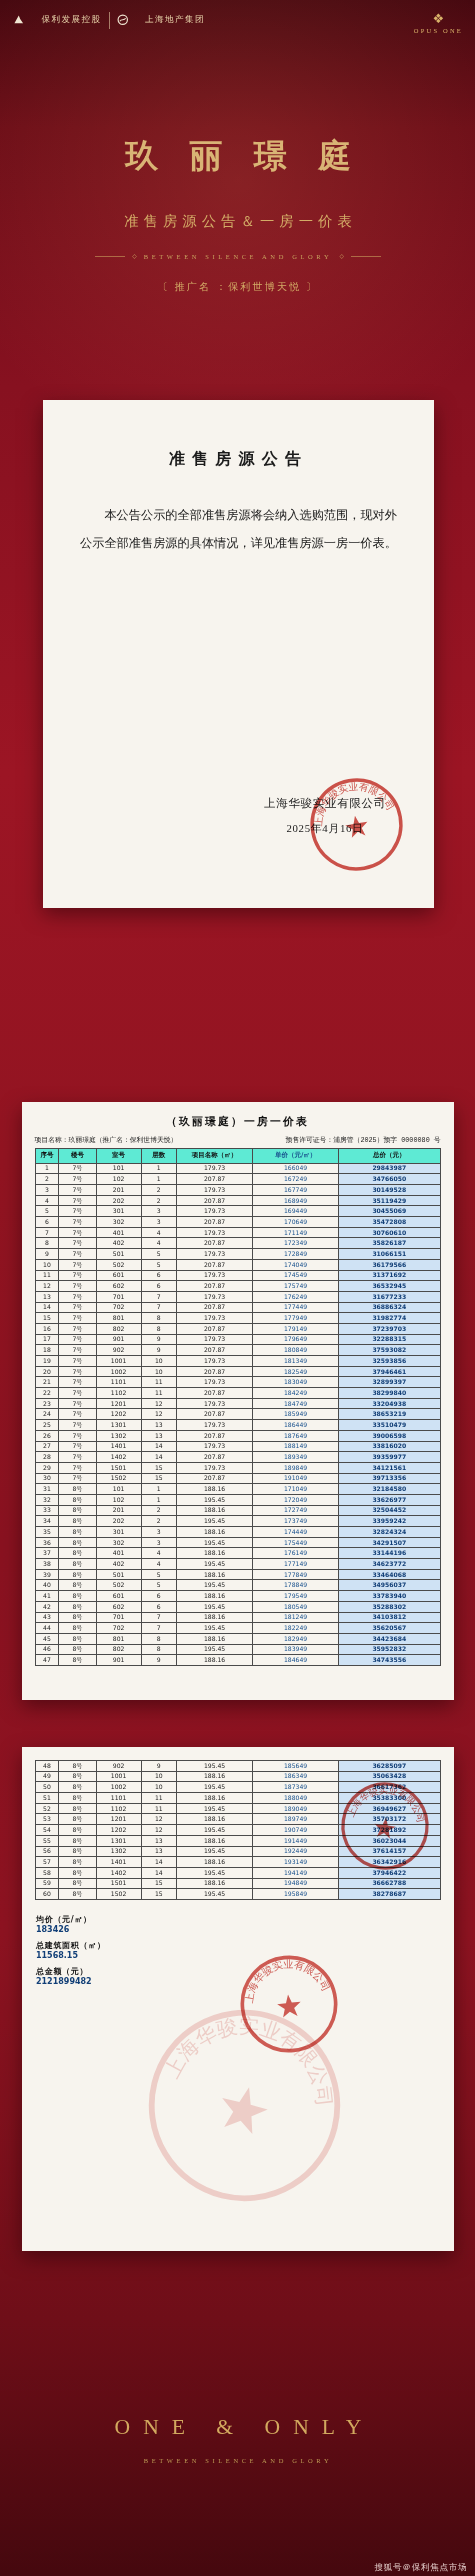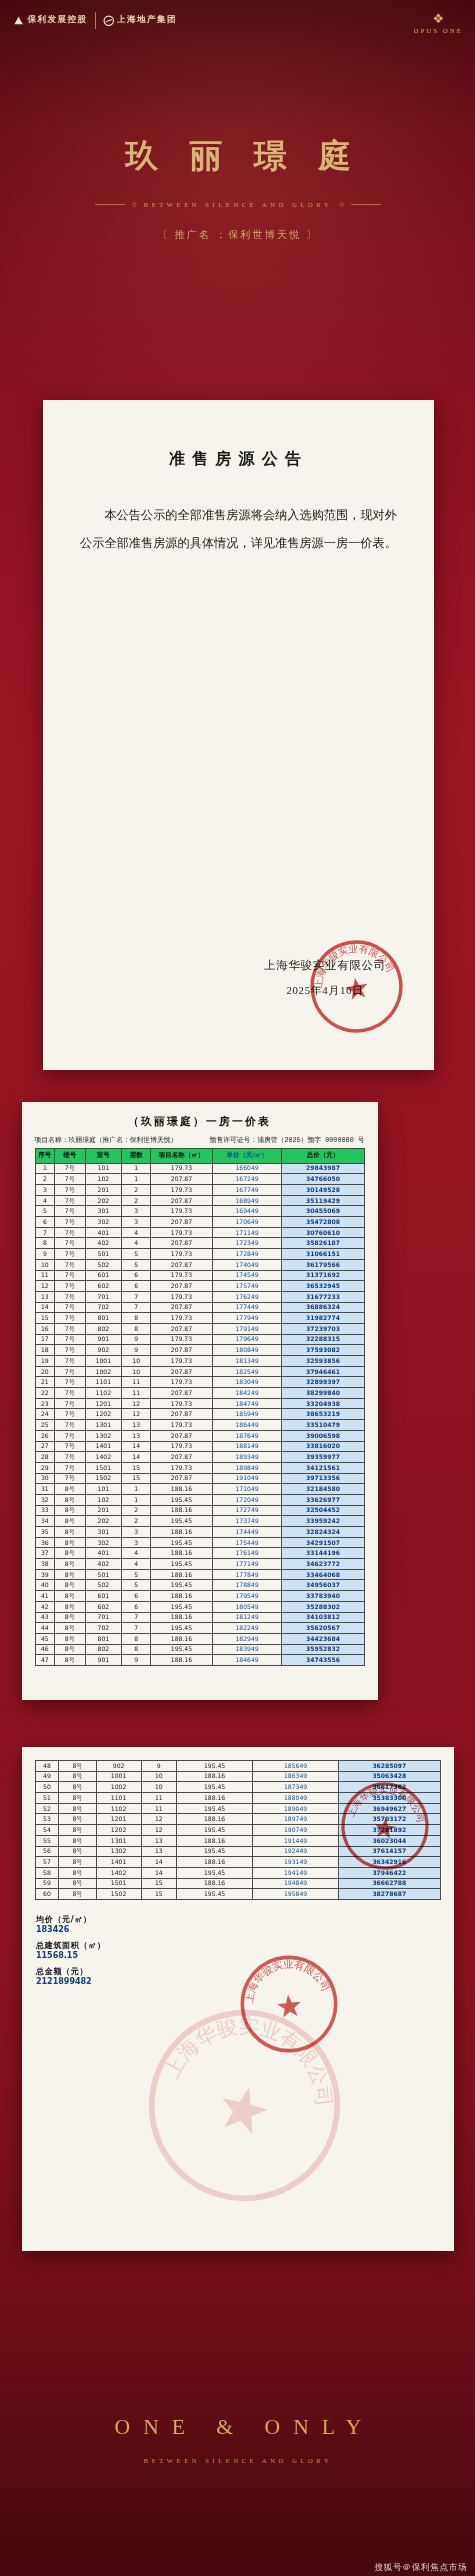--- a/index.html
+++ b/index.html
@@ -6,56 +6,56 @@
   body{
     width:476px;height:2576px;position:relative;overflow:hidden;
     background:linear-gradient(180deg,#470910 0%,#6b0d17 5%,#871120 15%,#9c1524 30%,#921421 45%,#8a1220 60%,#8e1321 75%,#6f0e18 90%,#45080e 100%);
     font-family:"Liberation Serif","DejaVu Serif",serif;
   }
   .glow{position:absolute;inset:0;pointer-events:none;
     background:radial-gradient(ellipse 90% 16% at 50% 7%,rgba(255,130,95,.16),transparent 70%);}
   
   .brand{position:absolute;top:11.5px;left:13px;right:13px;display:flex;justify-content:space-between;align-items:flex-start;}
   .brand-left{display:flex;align-items:center;gap:7.2px;}
-  .brand-item{display:flex;align-items:flex-end;gap:3px;color:#ecd9ae;font-size:8.6px;letter-spacing:1.4px;font-weight:bold;}
+  .brand-item{display:flex;align-items:flex-start;gap:17px;color:#ecd9ae;font-size:8.6px;letter-spacing:1.4px;}
   .brand-divider{width:0.7px;height:17.3px;background:rgba(236,217,174,.55);}
   .brand-right{display:flex;flex-direction:column;align-items:center;gap:2.9px;color:#d9b26a;}
   .emblem{font-size:13px;line-height:1;color:#d9b26a;}
   .opus-text{font-size:6.5px;letter-spacing:2.2px;}
   .logo-glyph{display:inline-block;line-height:0;}
   
   .hero{position:absolute;top:134px;left:0;right:0;text-align:center;}
   .hero-title{font-size:33px;font-weight:700;color:#d9b475;letter-spacing:11.5px;text-indent:11.5px;margin:0;}
   .hero-sub{margin-top:33px;font-size:14.4px;letter-spacing:5px;text-indent:5px;color:#d3ac67;}
   .hero-tagline{margin-top:21.6px;display:flex;align-items:center;justify-content:center;gap:7.2px;color:#c9a25f;}
   .tagline-text{font-size:6.5px;letter-spacing:3.6px;}
   .tagline-line{display:inline-block;width:30px;height:0.7px;background:rgba(201,162,95,.6);}
   .diamond{font-size:5.8px;color:#c9a25f;}
   .hero-promo{margin-top:20px;font-size:10px;letter-spacing:2.2px;color:#d3ac67;}
   
   .paper{position:absolute;background:#f7f4ee;box-shadow:0 7.2px 19px rgba(30,0,5,.5);box-sizing:border-box;}
-  .doc1{left:43px;top:400px;width:391px;height:670px;padding:42px 37px;color:#1b1b1b;}
+  .doc1{left:43px;top:400px;width:391px;height:508px;padding:42px 37px;color:#1b1b1b;}
   .doc1-title{text-align:center;font-size:16px;font-weight:700;letter-spacing:7.2px;margin:7.2px 0 32px;}
   .doc1 p{font-size:12.2px;line-height:2.25;text-align:justify;text-indent:2em;margin:0 0 8.6px;}
   .sign{position:absolute;right:48px;bottom:72px;text-align:center;}
   .sign-company{font-size:11.5px;letter-spacing:0.7px;}
   .sign-date{font-size:10.8px;margin-top:11.5px;letter-spacing:0.7px;}
   
   .seal{position:absolute;opacity:.85;mix-blend-mode:multiply;}
   .seal-doc1{right:29px;bottom:35px;width:97px;height:97px;transform:rotate(-10deg);}
   .seal-a{right:23px;top:33px;width:92px;height:92px;transform:rotate(8deg);}
   .seal-b{left:216px;top:206px;width:102px;height:102px;transform:rotate(-6deg);opacity:.8;}
   .seal-ghost{left:121px;top:257px;width:203px;height:203px;opacity:.2;transform:rotate(14deg);}
   
-  .doc2{left:21.6px;top:1102px;width:356px;height:598px;padding:11.5px 13px;}
+  .doc2{left:21.6px;top:1102px;width:432px;height:598px;padding:11.5px 13px;}
   .doc3{left:21.6px;top:1747px;width:432px;height:504px;padding:13px;position:absolute;}
   .table-title{text-align:center;font-size:10.8px;font-weight:700;letter-spacing:2.2px;margin:1.4px 0 5.8px;color:#111;}
   .table-info{display:flex;justify-content:space-between;font-size:6.8px;color:#222;margin-bottom:3.6px;font-family:Liberation Mono, monospace;}
   table.price{width:100%;border-collapse:collapse;font-family:"DejaVu Sans","Liberation Sans",sans-serif;table-layout:fixed;}
-  table.price th{font-size:6.5px;font-weight:700;border:0.7px solid #4a4a4a;padding:2.2px 0.7px;background:#22c55e;color:#111;text-align:center;}
+  table.price th{font-size:6.5px;font-weight:700;border:0.7px solid #4a4a4a;padding:2.2px 0.7px;background:#5eead4;color:#111;text-align:center;}
   table.price td{font-size:6.1px;line-height:1;border:0.7px solid #4a4a4a;padding:1.8px 0.7px;text-align:center;color:#222;overflow:hidden;}
   .c0{width:5.5%;}.c1{width:9%;}.c2{width:11%;}.c3{width:8.5%;}.c4{width:19%;}.c5{width:21.5%;}.c6{width:25.5%;}
   table.price .c5{color:#17508d;}
   table.price td.c6{background:#cfe2f4;color:#123f77;font-weight:700;}
   .summary{margin-top:11.5px;width:238px;font-family:"DejaVu Sans","Liberation Sans",sans-serif;font-size:8px;color:#111;}
   .summary-row{display:flex;padding:2.9px 1.4px;flex-direction:column;}
   .summary-label{font-weight:700;letter-spacing:0.7px;}
   .summary-value{font-weight:700;color:#123f77;}
   
   .footer{position:absolute;top:2415px;left:0;right:0;text-align:center;}
@@ -91,20 +91,21 @@
     </div>
   </div>
   <div class="brand-right">
     <span class="emblem">❖</span>
     <span class="opus-text">OPUS ONE</span>
   </div>
 </header>
 
 <section class="hero">
   <h1 class="hero-title">玖 丽 璟 庭</h1>
+  <div class="hero-sub">准售房源公告＆一房一价表</div>
   <div class="hero-tagline">
     <span class="tagline-line"></span>
     <span class="diamond">◇</span>
     <span class="tagline-text">BETWEEN SILENCE AND GLORY</span>
     <span class="diamond">◇</span>
     <span class="tagline-line"></span>
   </div>
   <div class="hero-promo">〔 推广名 ：保利世博天悦 〕</div>
 </section>
 

